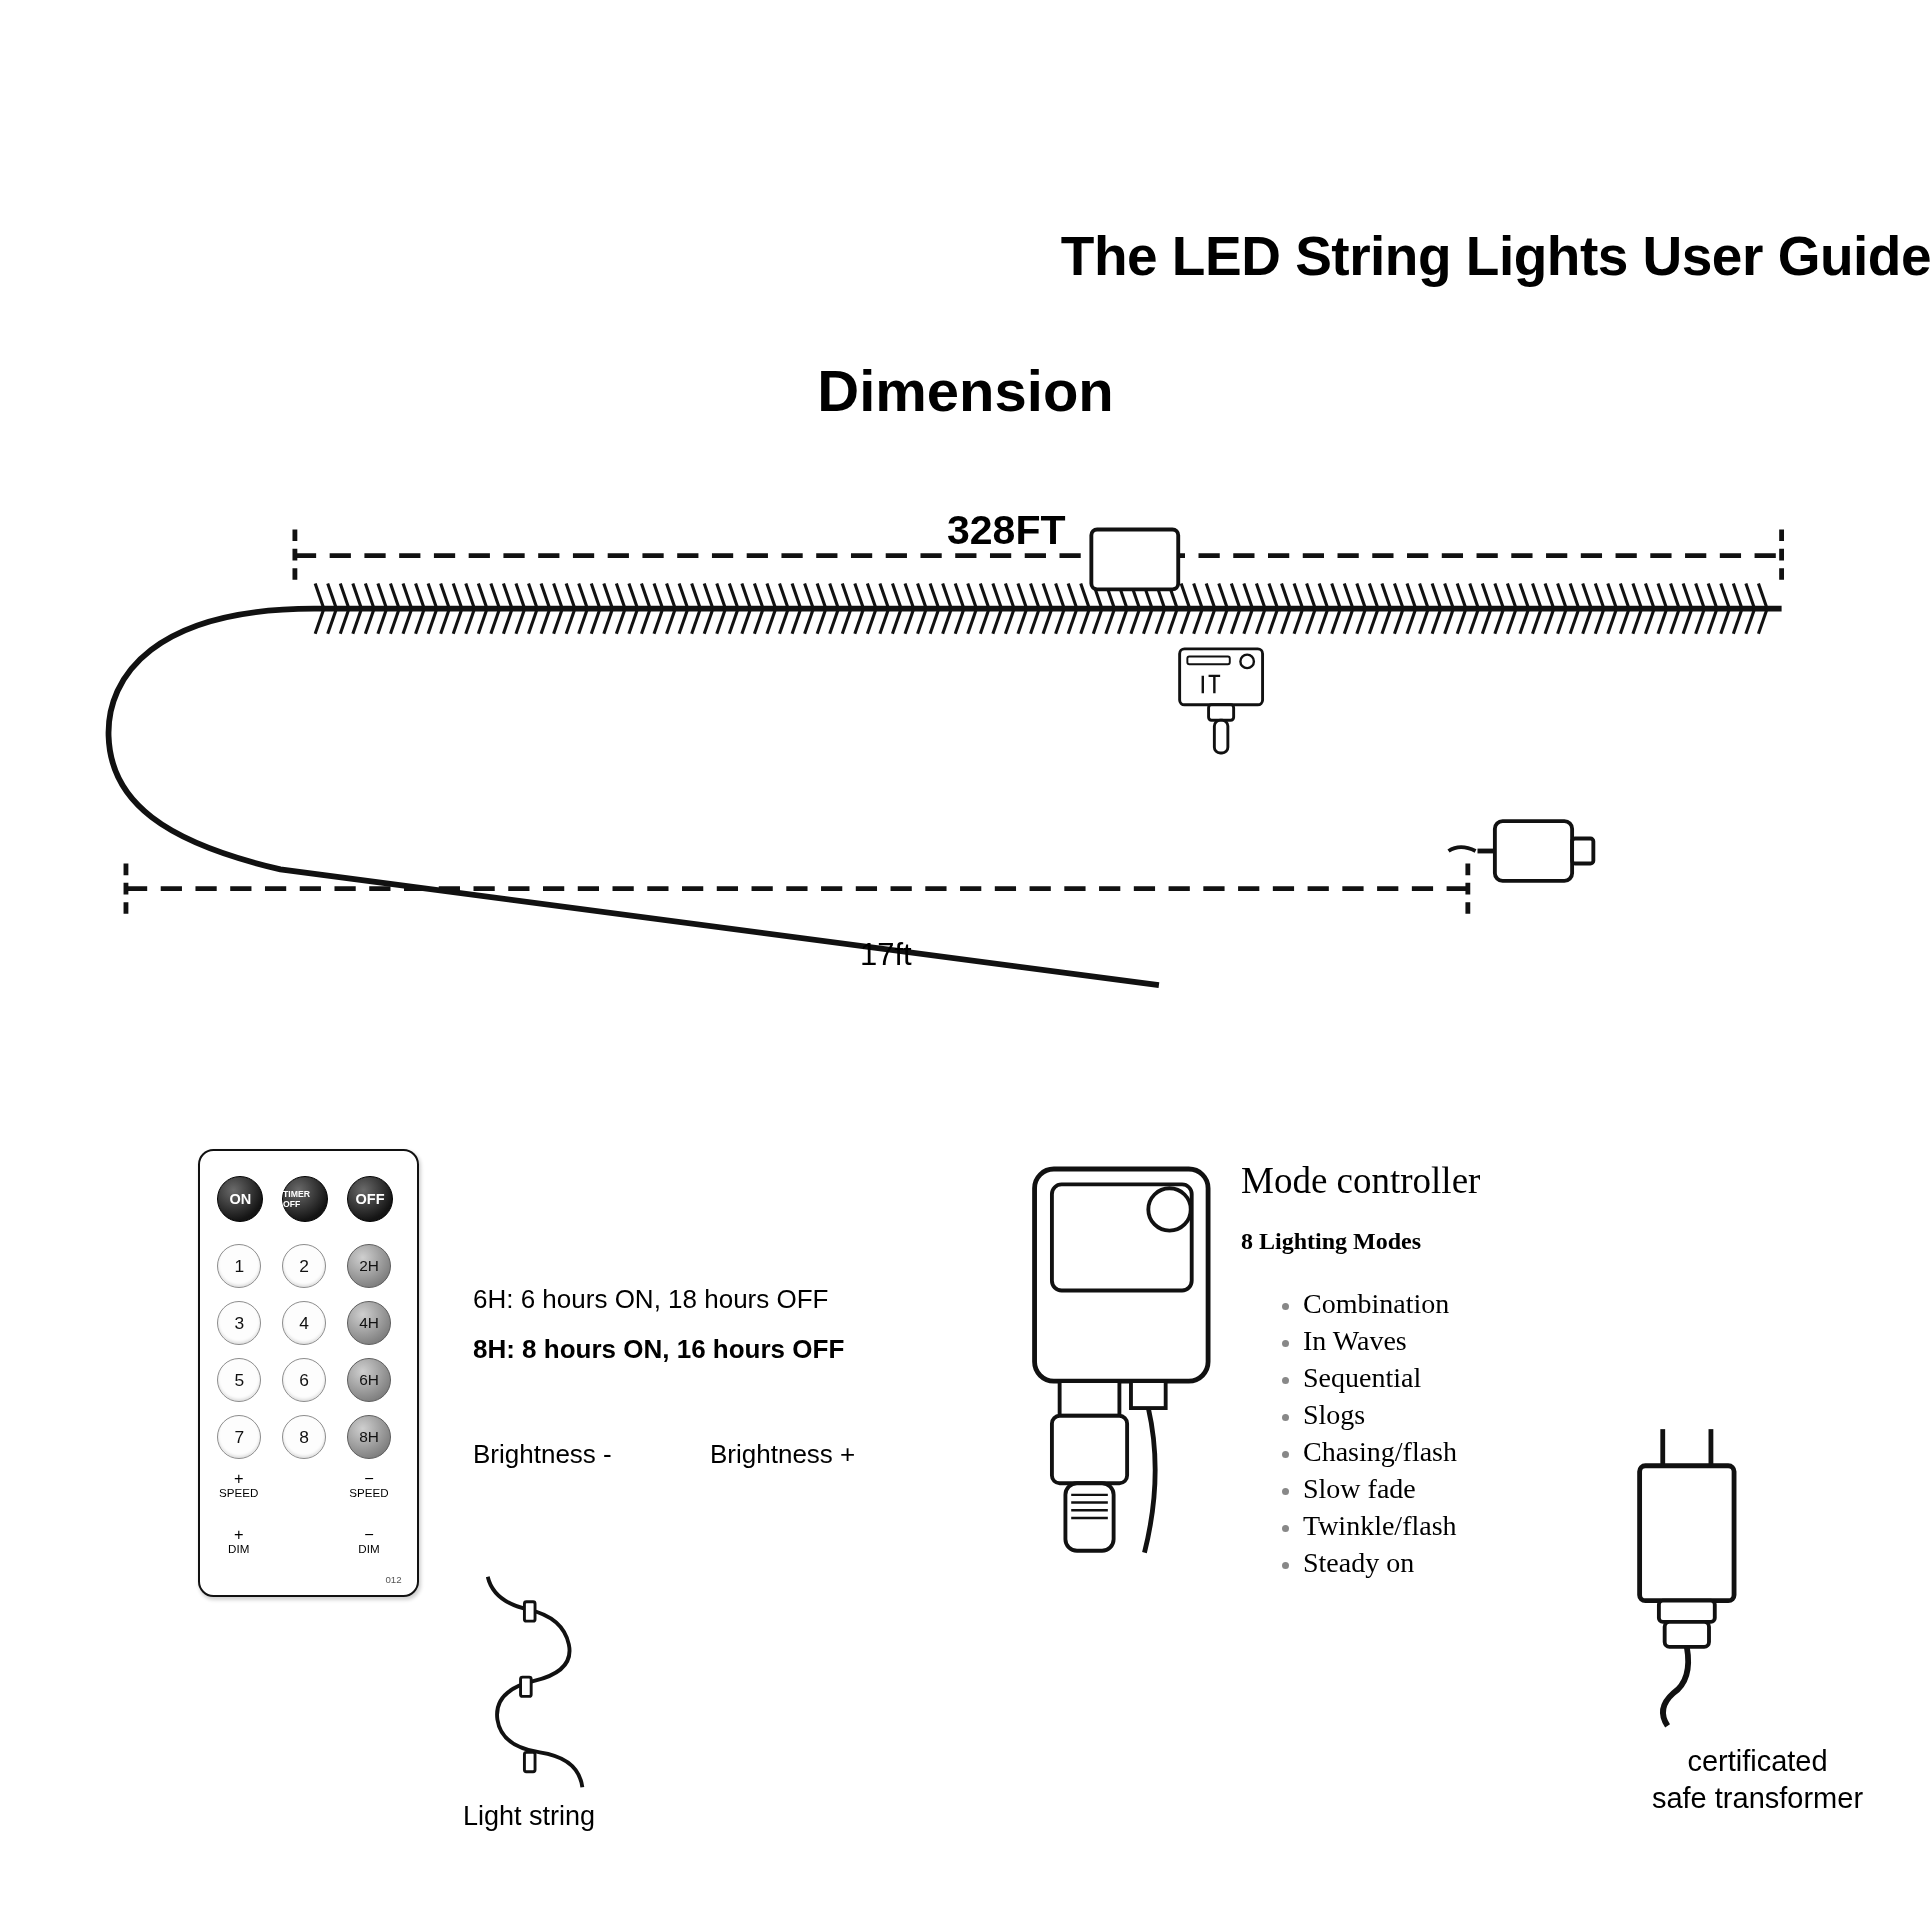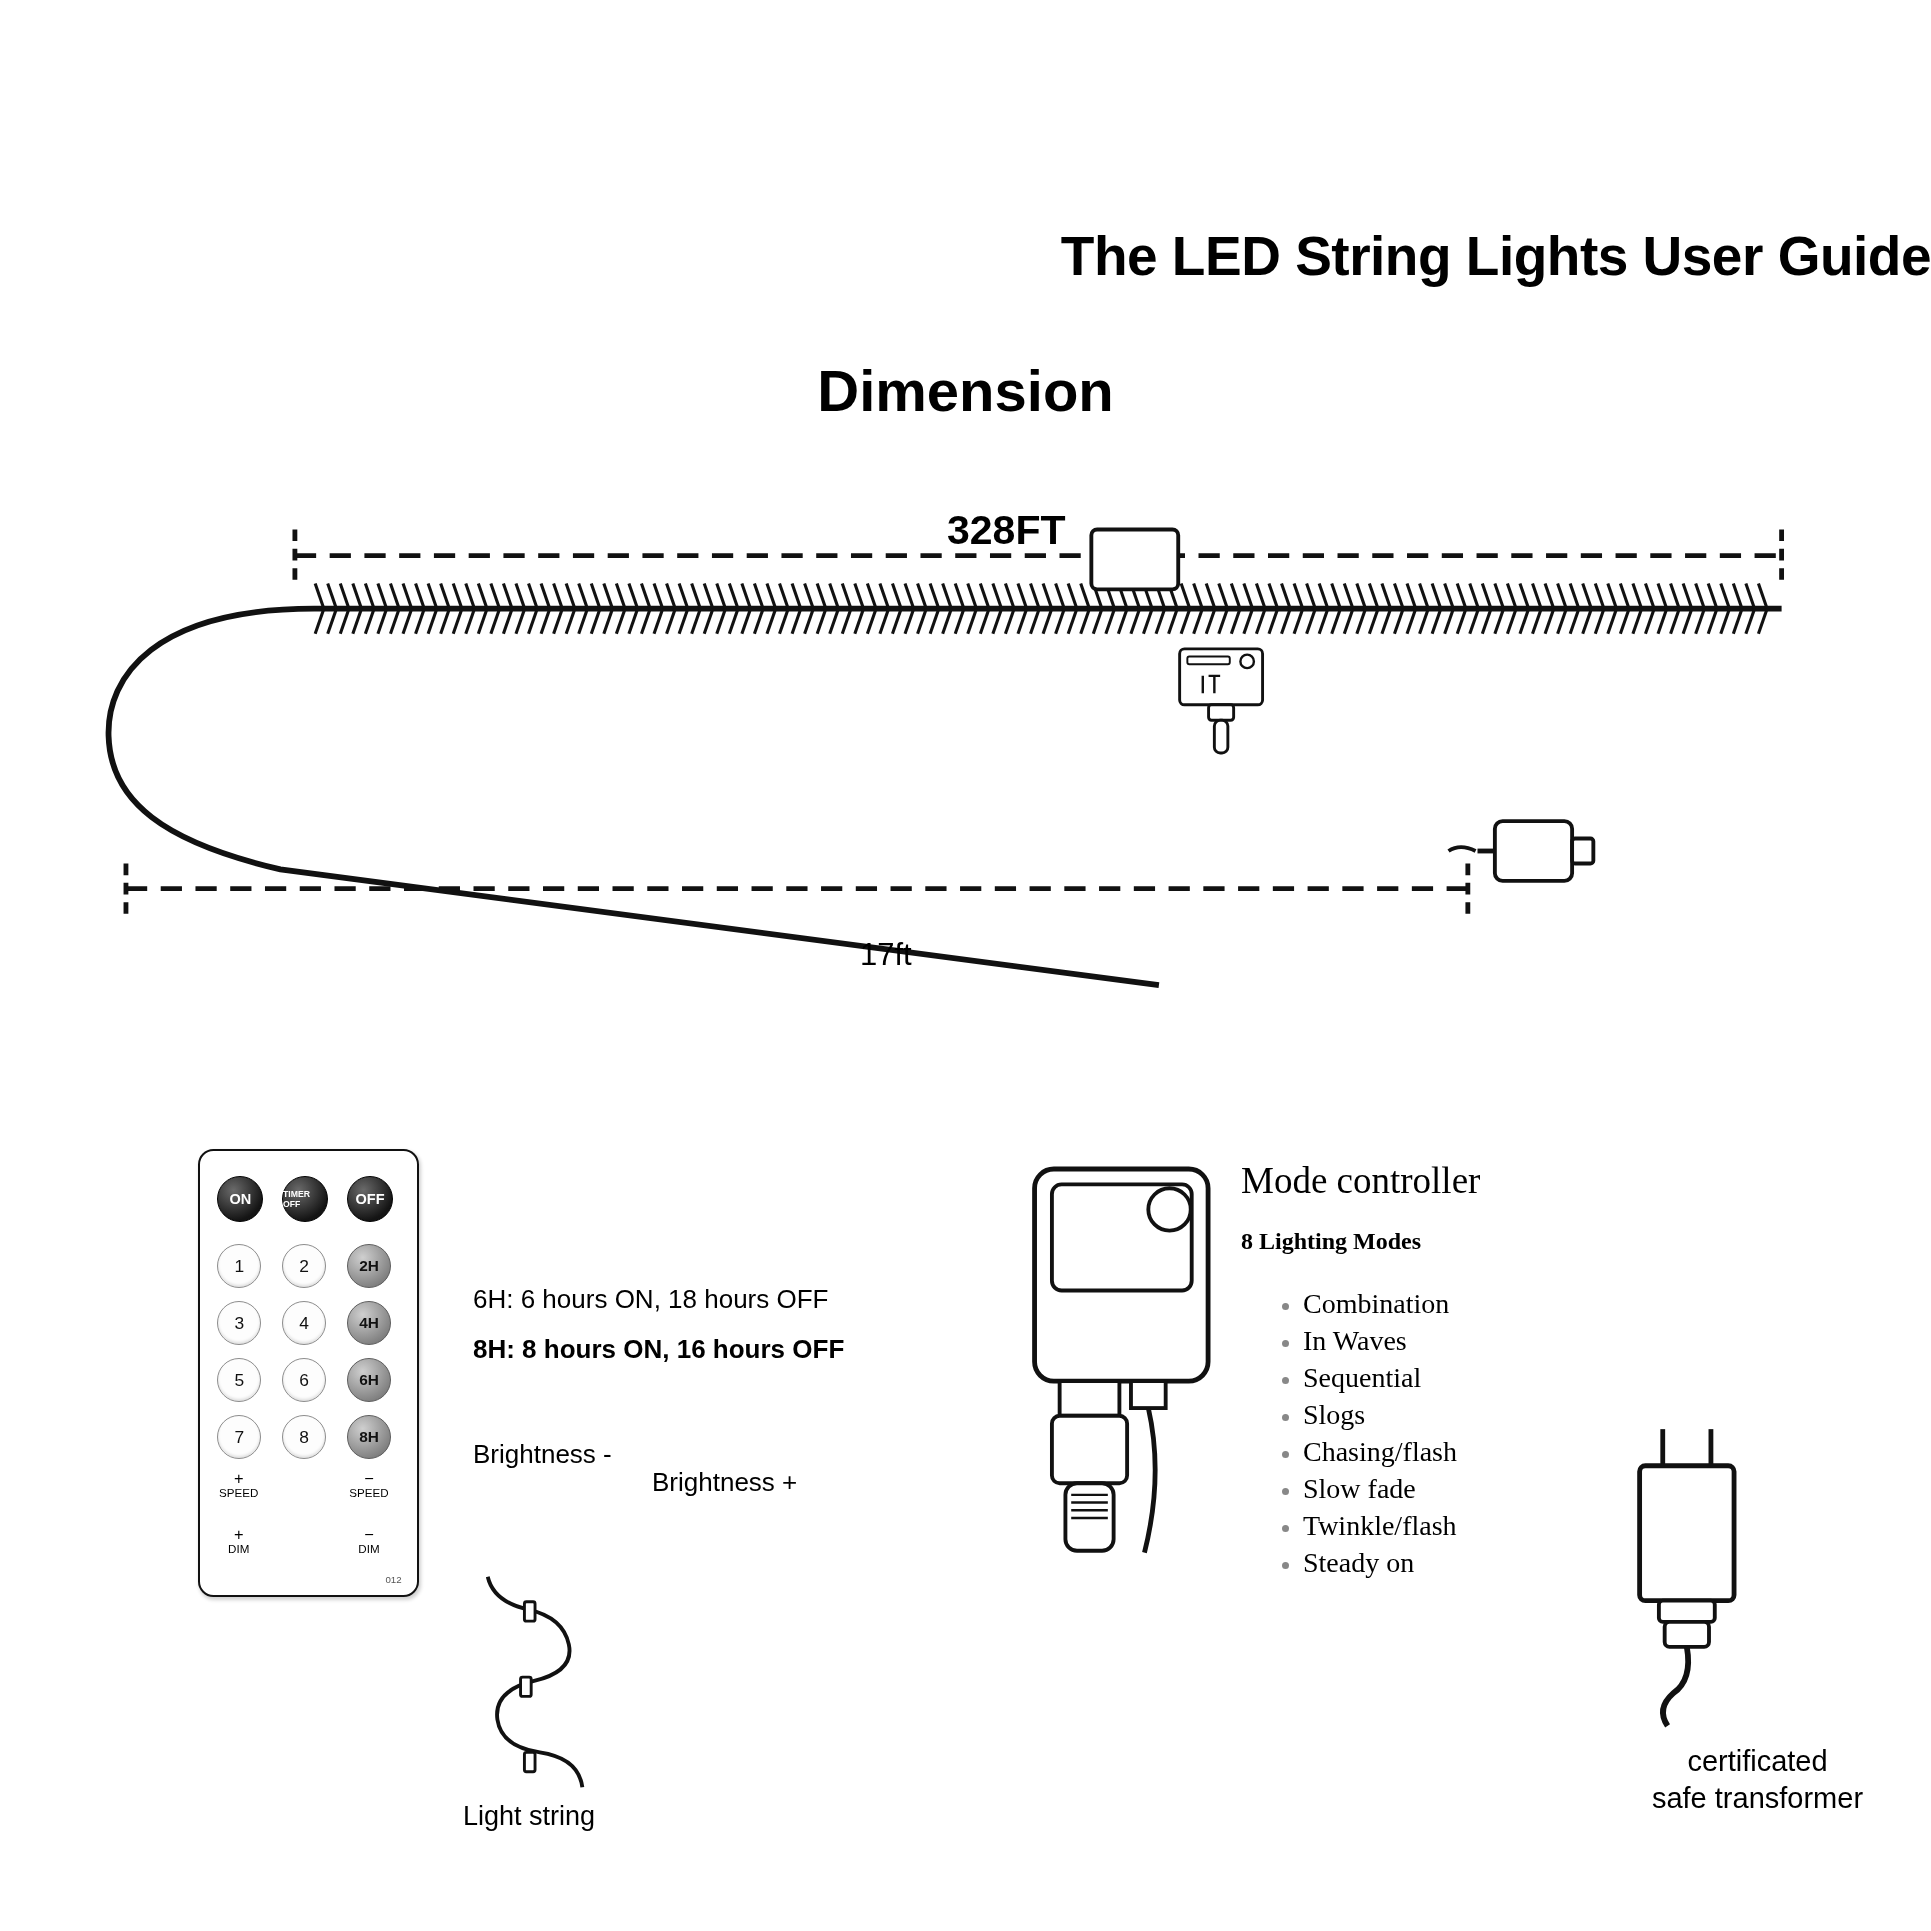--- a/index.html
+++ b/index.html
@@ -91,21 +91,21 @@
     border: 1px solid #8d8d8d;
     font-weight: normal;
     font-size: 17.4px;
     box-shadow: inset 0 -1.9px 2.9px rgba(0,0,0,0.12);
   }
   .rbtn.grey {
     background: radial-gradient(circle at 35% 30%, #cfcfcf, #7d7d7d 78%);
     color: #111;
     border: 1px solid #5d5d5d;
     font-size: 15.4px;
-    font-weight: bold;
+    font-weight: normal;
   }
   .rlabel {
     position: absolute;
     text-align: center;
     font-size: 11.6px;
     line-height: 1.05;
     width: 58px;
   }
   .rlabel .sym { font-size: 16.4px; display:block; }
   #remote-code {
@@ -117,21 +117,21 @@
   }
 
   
   .note {
     position: absolute;
     font-size: 26px;
   }
   #note-6h { left: 473px; top: 1284px; }
   #note-8h { left: 473px; top: 1334px; font-weight: bold; }
   #brightness-minus { left: 473px; top: 1439px; }
-  #brightness-plus  { left: 652px; top: 1439px; margin-top: 28px; }
+  #brightness-plus  { left: 710px; top: 1439px; }
 
   
   #light-string-label {
     position: absolute;
     left: 463px;
     top: 1801px;
     font-size: 27px;
   }
 
   

